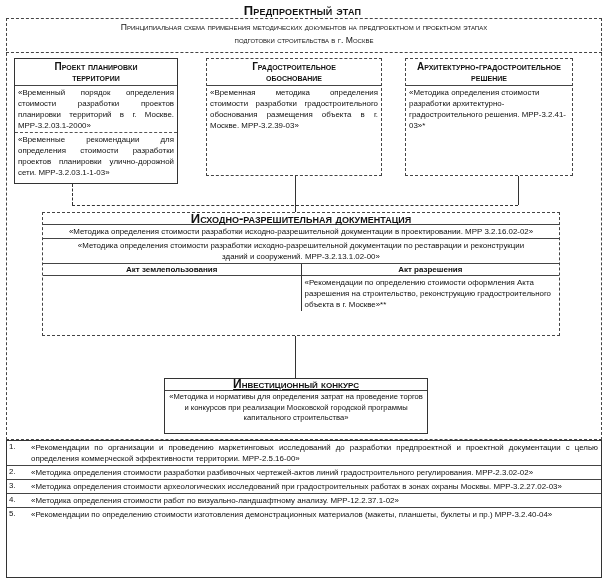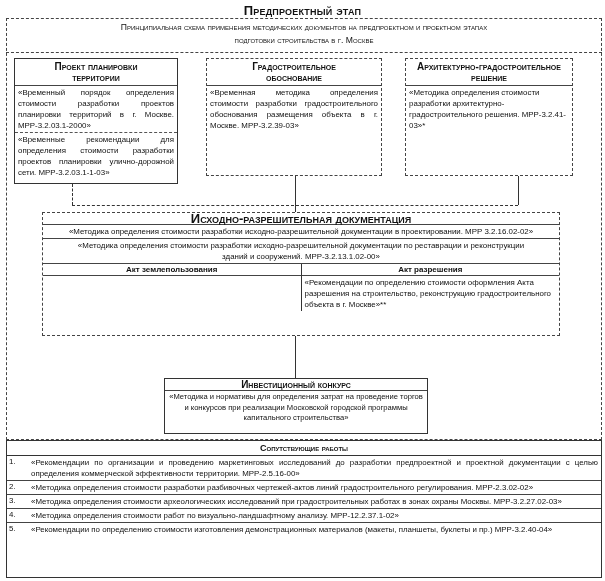--- a/index.html
+++ b/index.html
@@ -103,26 +103,25 @@
     <div style="flex:1;">
       <div class="sub-head">Акт разрешения</div>
       <div class="box-text" style="text-align:left;">«Рекомендации по определению стоимости оформления Акта разрешения на строительство, реконструкцию градостроительного объекта в г. Москве»**</div>
     </div>
   </div>
 </div>
 
 <div class="abs line-v" style="left:295px; top:336px; height:42px;"></div>
 
 <div class="abs box" style="left:164px; top:378px; width:264px; height:56px;">
-  <div class="sub-head" style="font-size:10px; font-variant:small-caps;">Инвестиционный конкурс</div>
+  <div class="sub-head" style="font-size:12px; font-variant:small-caps;text-decoration:underline;">Инвестиционный конкурс</div>
   <div class="box-text center" style="font-size:7.6px; line-height:10.5px;">«Методика и нормативы для определения затрат на проведение торгов и конкурсов при реализации Московской городской программы капитального строительства»</div>
 </div>
 
 <div class="abs works">
-  <div class="works-head">Сопутствующие работы</div>
   <div class="work-row">
     <span class="work-num">1.</span>
     <span class="work-text">«Рекомендации по организации и проведению маркетинговых исследований до разработки предпроектной и проектной документации с целью определения коммерческой эффективности территории. МРР-2.5.16-00»</span>
   </div>
   <div class="work-row">
     <span class="work-num">2.</span>
     <span class="work-text">«Методика определения стоимости разработки разбивочных чертежей-актов линий градостроительного регулирования. МРР-2.3.02-02»</span>
   </div>
   <div class="work-row">
     <span class="work-num">3.</span>

